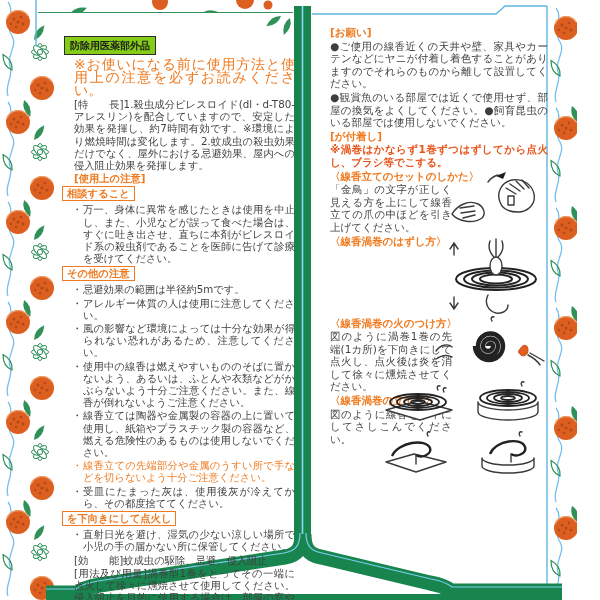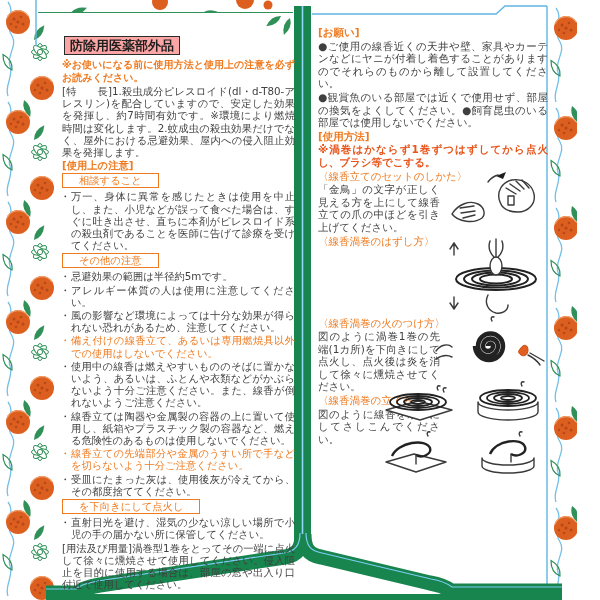--- a/index.html
+++ b/index.html
@@ -5,39 +5,39 @@
   html,body{margin:0;padding:0;}
   body{
     width:600px;height:600px;position:relative;overflow:hidden;
     background:#ffffff;
     font-family:"DejaVu Sans",sans-serif;
     -webkit-font-smoothing:antialiased;
   }
   .sheet{position:absolute;inset:0;}
   svg.frame{position:absolute;left:0;top:0;z-index:1;}
   .panel{position:absolute;z-index:2;color:#3f3f3f;word-break:break-all;text-align:justify;}
-  .panel p{margin:0 0 1px 0;}
+  .panel p{margin:0 0 1px 12px;}
   .panel.left{left:62px;top:36px;width:233px;font-size:10.3px;line-height:12.2px;}
   .panel.right{left:318px;top:26px;width:230px;font-size:10.5px;line-height:12.6px;}
   .cert-box{display:inline-block;border:1.6px solid #2b2b2b;color:#1e1e1e;font-weight:bold;
-    font-size:13px;line-height:15px;padding:1px 5px;margin:0 0 3px 2px;background:#fca5a5;}
-  .notice{color:#ef7a1f;font-weight:bold;font-size:10px;line-height:13px;margin-bottom:2px;}
+    font-size:10px;line-height:15px;padding:1px 5px;margin:0 0 3px 2px;background:#84cc16;}
+  .notice{color:#ef7a1f;font-weight:normal;font-size:14px;line-height:13px;margin-bottom:2px;}
   .orange-head{color:#ef7a1f;font-weight:bold;}
   .warn{color:#e8541a;font-weight:bold;}
-  .obox{display:inline-block;border:1.1px solid #ef7a1f;color:#ef7a1f;font-weight:normal;
-    padding:0 16px;margin:1px 16px 2px 0;line-height:13px;}
+  .obox{display:inline-block;border:1.1px solid #ef7a1f;color:#ef7a1f;font-weight:bold;
+    padding:0 4px;margin:1px 16px 2px 0;line-height:13px;}
   .bullet{padding-left:9px;position:relative;}
   .bullet::before{content:"\30FB";position:absolute;left:-2px;top:0;}
   .bullet.orange{color:#ef7a1f;}
   .label{color:#3f3f3f;}
   .howto{position:relative;}
   .howto .howto-text{width:122px;}
   .howto svg{position:absolute;right:0;top:-2px;z-index:1;}
   .howto.standing svg{right:-4px;top:-14px;}
-  .sub-head{color:#ef7a1f;font-weight:normal;}
+  .sub-head{color:#ef7a1f;font-weight:bold;}
   .sketch{stroke:#3a3a3a;fill:none;stroke-width:1.4;stroke-linecap:round;stroke-linejoin:round;}
   .sketch-fill{stroke:#3a3a3a;fill:#ffffff;stroke-width:1.4;stroke-linejoin:round;}
   .coil{stroke:#222222;fill:none;}
 </style>
 </head>
 <body>
 
 <div class="sheet">
 
   <svg class="frame" width="600" height="600" viewBox="0 0 600 600">
@@ -148,35 +148,35 @@
     </div>
     <p class="notice">※お使いになる前に使用方法と使用上の注意を必ずお読みください。</p>
     <p class="para"><span class="label">[特　　長]</span><span>1.殺虫成分ピレスロイド(dl・d-T80-アレスリン)を配合していますので、安定した効果を発揮し、約7時間有効です。※環境により燃焼時間は変化します。2.蚊成虫の殺虫効果だけでなく、屋外における忌避効果、屋内への侵入阻止効果を発揮します。</span></p>
     <p class="orange-head">[使用上の注意]</p>
     <div><span class="obox">相談すること</span></div>
     <p class="bullet">万一、身体に異常を感じたときは使用を中止し、また、小児などが誤って食べた場合は、すぐに吐き出させ、直ちに本剤がピレスロイド系の殺虫剤であることを医師に告げて診療を受けてください。</p>
     <div><span class="obox">その他の注意</span></div>
     <p class="bullet">忌避効果の範囲は半径約5mです。</p>
     <p class="bullet">アレルギー体質の人は使用に注意してください。</p>
     <p class="bullet">風の影響など環境によっては十分な効果が得られない恐れがあるため、注意してください。</p>
-    <p class="bullet orange">備え付けの線香立て、あるいは専用燃焼具以外での使用はしないでください。</p>
     <p class="bullet">使用中の線香は燃えやすいもののそばに置かないよう、あるいは、ふとんや衣類などがかぶらないよう十分ご注意ください。また、線香が倒れないようご注意ください。</p>
     <p class="bullet">線香立ては陶器や金属製の容器の上に置いて使用し、紙箱やプラスチック製の容器など、燃える危険性のあるものは使用しないでください。</p>
     <p class="bullet orange">線香立ての先端部分や金属のうすい所で手などを切らないよう十分ご注意ください。</p>
     <p class="bullet">受皿にたまった灰は、使用後灰が冷えてから、その都度捨ててください。</p>
     <div><span class="obox">を下向きにして点火し</span></div>
     <p class="bullet">直射日光を避け、湿気の少ない涼しい場所で小児の手の届かない所に保管してください。</p>
+    <p class="para"><span class="label">[効　　能]</span><span>蚊成虫の駆除、忌避、侵入阻止</span></p>
     <p class="para"><span class="label">[用法及び用量]</span><span>渦巻型1巻をとってその一端に点火して徐々に燻焼させて使用してください。侵入阻止を目的に使用する場合は、部屋の窓や出入り口付近で使用してください。</span></p>
   </div>
 
   <div class="panel right">
     <p class="orange-head">[お願い]</p>
     <p class="para">●ご使用の線香近くの天井や壁、家具やカーテンなどにヤニが付着し着色することがありますのでそれらのものから離して設置してください。</p>
     <p class="para">●観賞魚のいる部屋では近くで使用せず、部屋の換気をよくしてください。●飼育昆虫のいる部屋では使用しないでください。</p>
-    <p class="orange-head">[使用方法]</p>
+    <p class="orange-head">[が付着し]</p>
     <p class="warn">※渦巻はかならず1巻ずつはずしてから点火し、ブラシ等でこする。</p>
 
     <div class="howto" style="min-height:62px;">
       <p class="sub-head">〈線香立てのセットのしかた〉</p>
       <p class="howto-text">「金鳥」の文字が正しく見える方を上にして線香立ての爪の中ほどを引き上げてください。</p>
       <svg width="104" height="62" viewBox="0 0 104 62">
         <path class="sketch" d="M8,46 C14,36 26,32 34,36 C40,39 42,46 38,50 C30,56 14,54 8,46 Z"></path>
         <path class="sketch" d="M16,40 L30,38 M17,45 L31,43 M19,50 L31,47"></path>
         <path class="sketch-fill" d="M56,34 C52,24 58,14 68,12 C78,10 88,16 90,26 C92,36 84,44 74,44 C64,44 58,40 56,34 Z"></path>
         <path class="sketch" d="M62,20 L72,26 M66,16 L76,23 M72,13 L80,21 M78,12 L85,20"></path>

